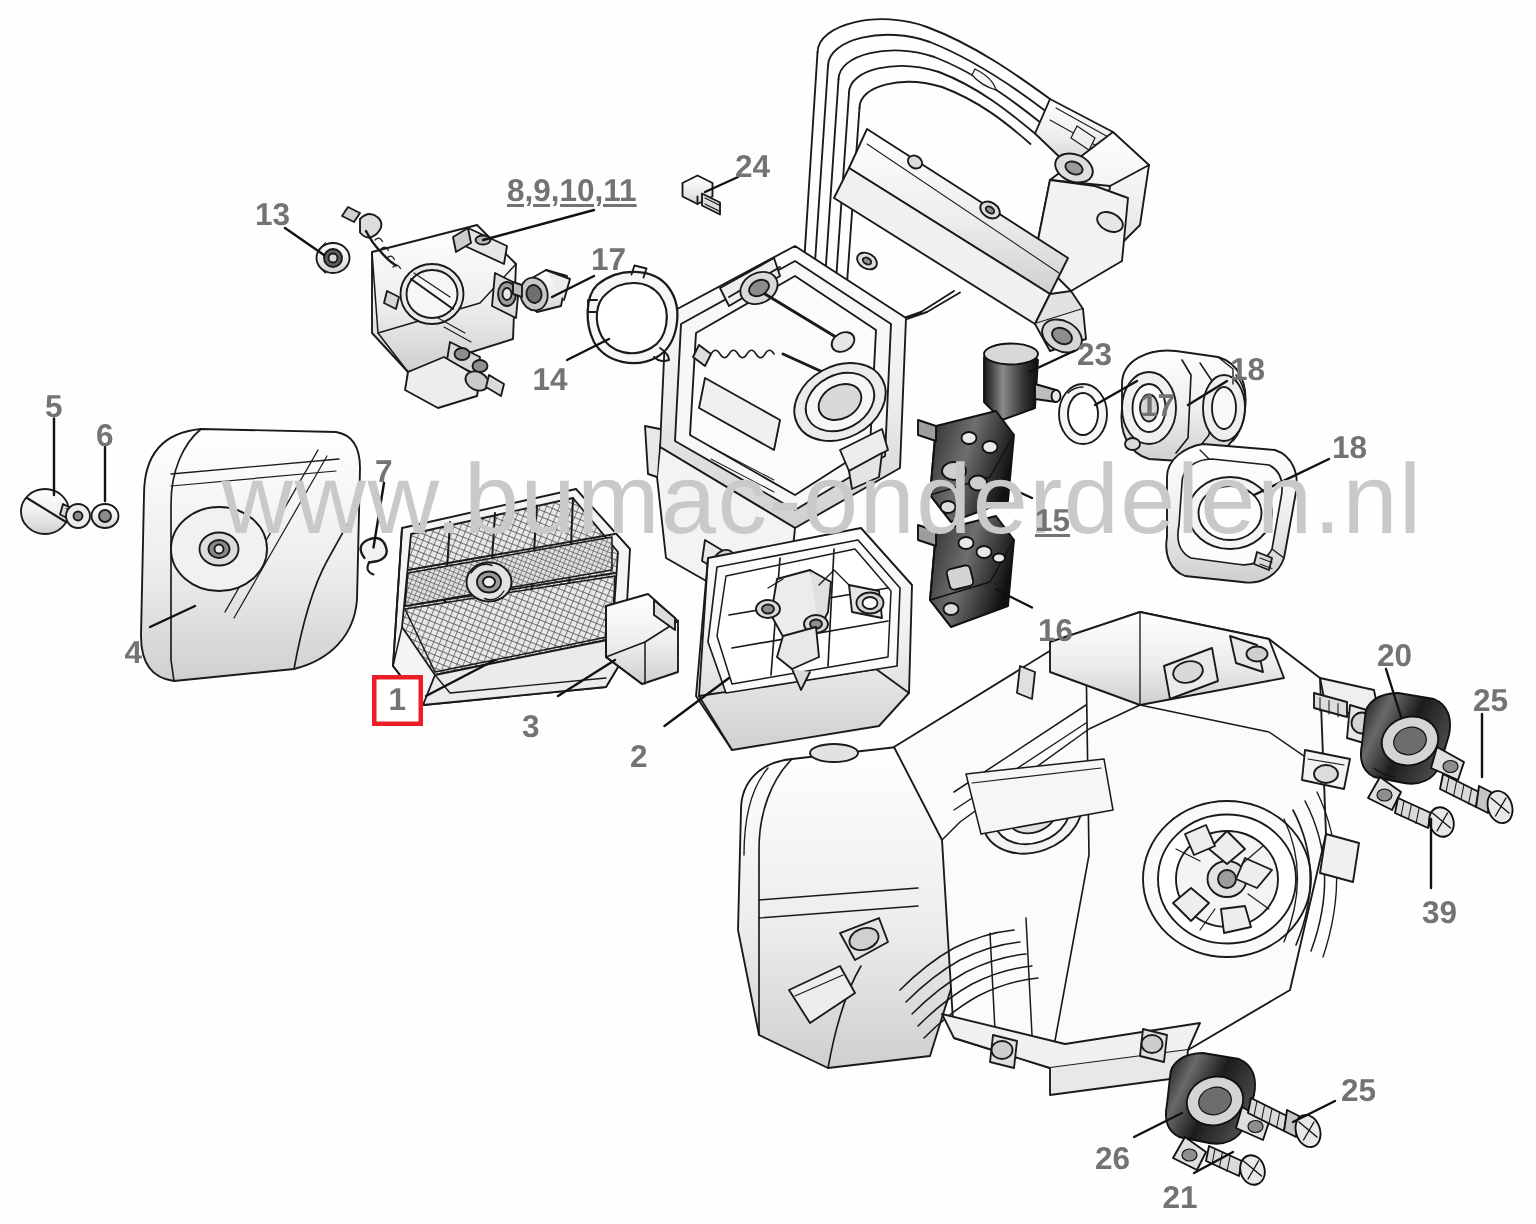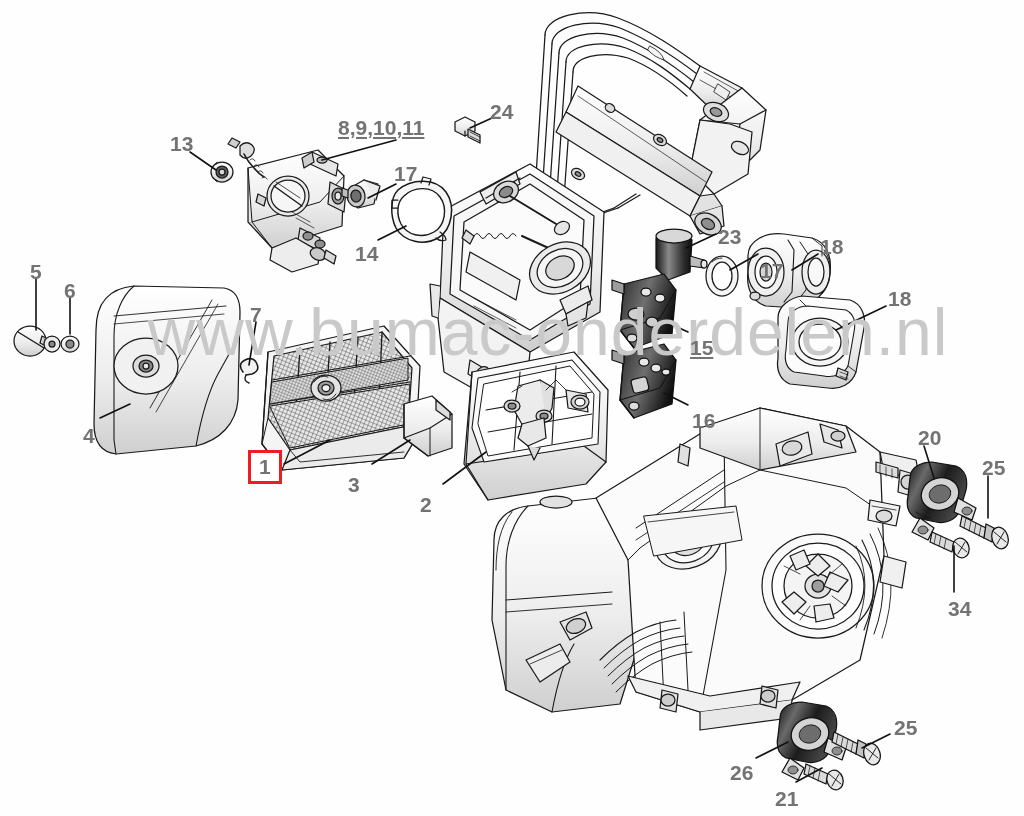--- a/index.html
+++ b/index.html
@@ -589,21 +589,21 @@
       <div class="lbl" style="left: 394px; top: 163px;">17</div>
       <div class="lbl" style="left: 170px; top: 133px;">13</div>
       <div class="lbl" style="left: 355px; top: 243px;">14</div>
       <div class="lbl" style="left: 690px; top: 337px; text-decoration: underline;">15</div>
       <div class="lbl" style="left: 692px; top: 410px; text-align: center;">16</div>
       <div class="lbl" style="left: 760px; top: 236px; margin-top: 24px;">17</div>
       <div class="lbl" style="left: 820px; top: 236px;">18</div>
       <div class="lbl" style="left: 888px; top: 288px;">18</div>
       <div class="lbl" style="left: 918px; top: 427px;">20</div>
       <div class="lbl" style="left: 775px; top: 788px;">21</div>
-      <div class="lbl" style="left: 948px; top: 598px;">34</div>
+      <div class="lbl" style="left: 948px; top: 598px;">39</div>
       <div class="lbl" style="left: 718px; top: 226px;">23</div>
       <div class="lbl" style="left: 490px; top: 101px;">24</div>
       <div class="lbl" style="left: 982px; top: 457px;">25</div>
       <div class="lbl" style="left: 894px; top: 717px;">25</div>
       <div class="lbl" style="left: 730px; top: 762px;">26</div>
     </div>
 
 </div>
 
 </body></html>

